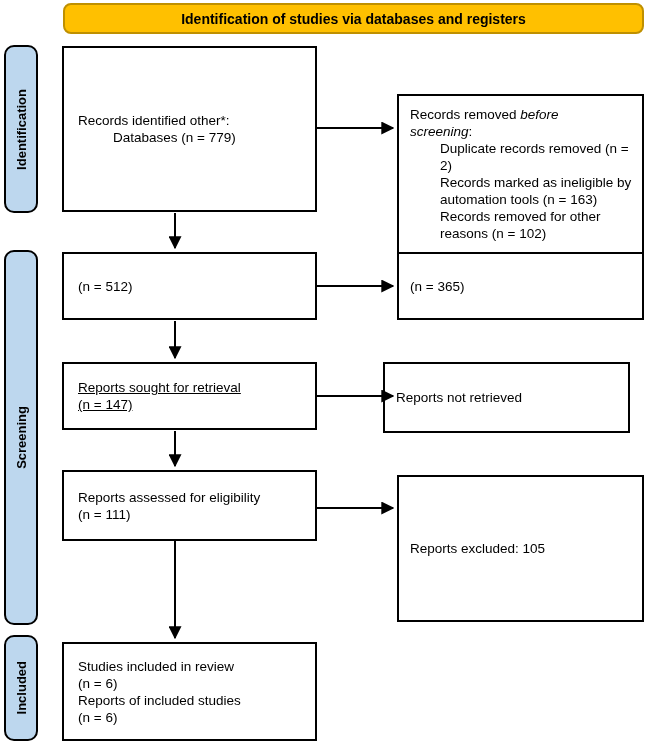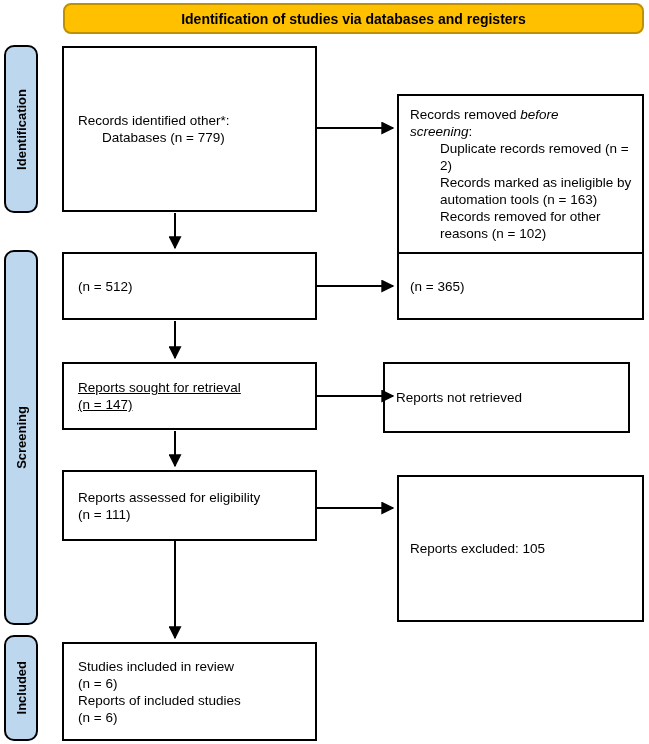--- a/index.html
+++ b/index.html
@@ -47,21 +47,21 @@
   .box {
     position: absolute;
     background: #ffffff;
     border: 2px solid #000000;
     box-sizing: border-box;
     display: flex; flex-direction: column; justify-content: center;
     font-size: 13.5px;
     line-height: 17px;
     padding: 6px 8px 6px 14px;
   }
-  .box .indent1 { margin-left: 24px; }
+  .box .indent1 { margin-left: 35px; }
   .box-identified       { left: 62px;  top: 46px;  width: 255px; height: 166px; }
   .box-removed          { left: 397px; top: 46px;  width: 247px; height: 172px; justify-content: flex-start; padding: 10px 6px 6px 11px; margin-top: 48px; }
   .box-removed .item    { margin-left: 30px; }
   .box-screened         { left: 62px;  top: 252px; width: 255px; height: 68px; }
   .box-excluded         { left: 397px; top: 252px; width: 247px; height: 68px;  padding-left: 11px; }
   .box-sought           { left: 62px;  top: 362px; width: 255px; height: 68px; text-decoration: underline; }
   .box-not-retrieved    { left: 383px; top: 362px; width: 247px; height: 71px;  padding-left: 11px; }
   .box-assessed         { left: 62px;  top: 470px; width: 255px; height: 71px; }
   .box-reports-excluded { left: 397px; top: 475px; width: 247px; height: 147px; padding-left: 11px; }
   .box-included         { left: 62px;  top: 642px; width: 255px; height: 99px; }

